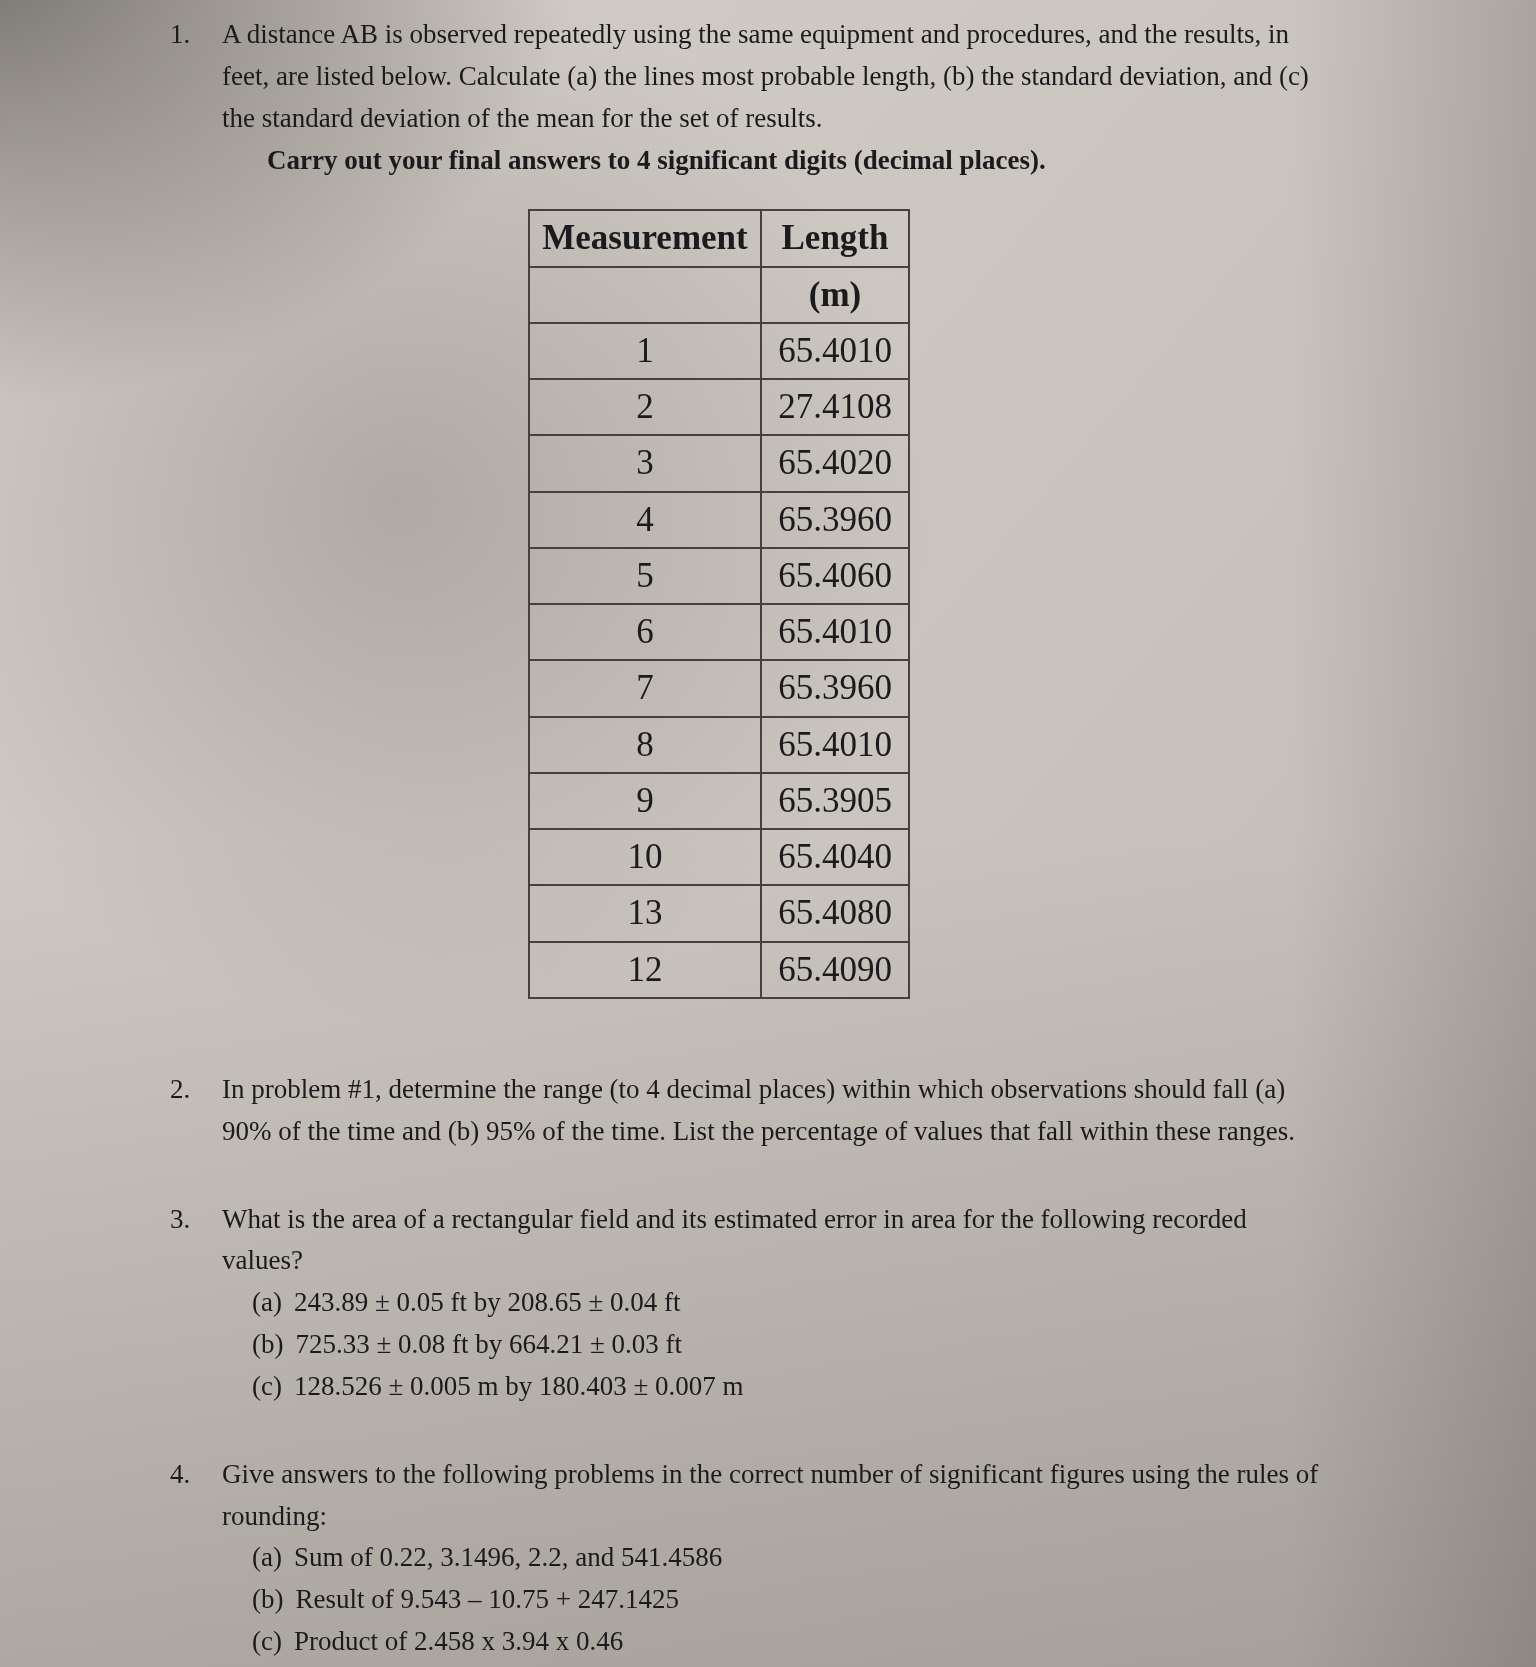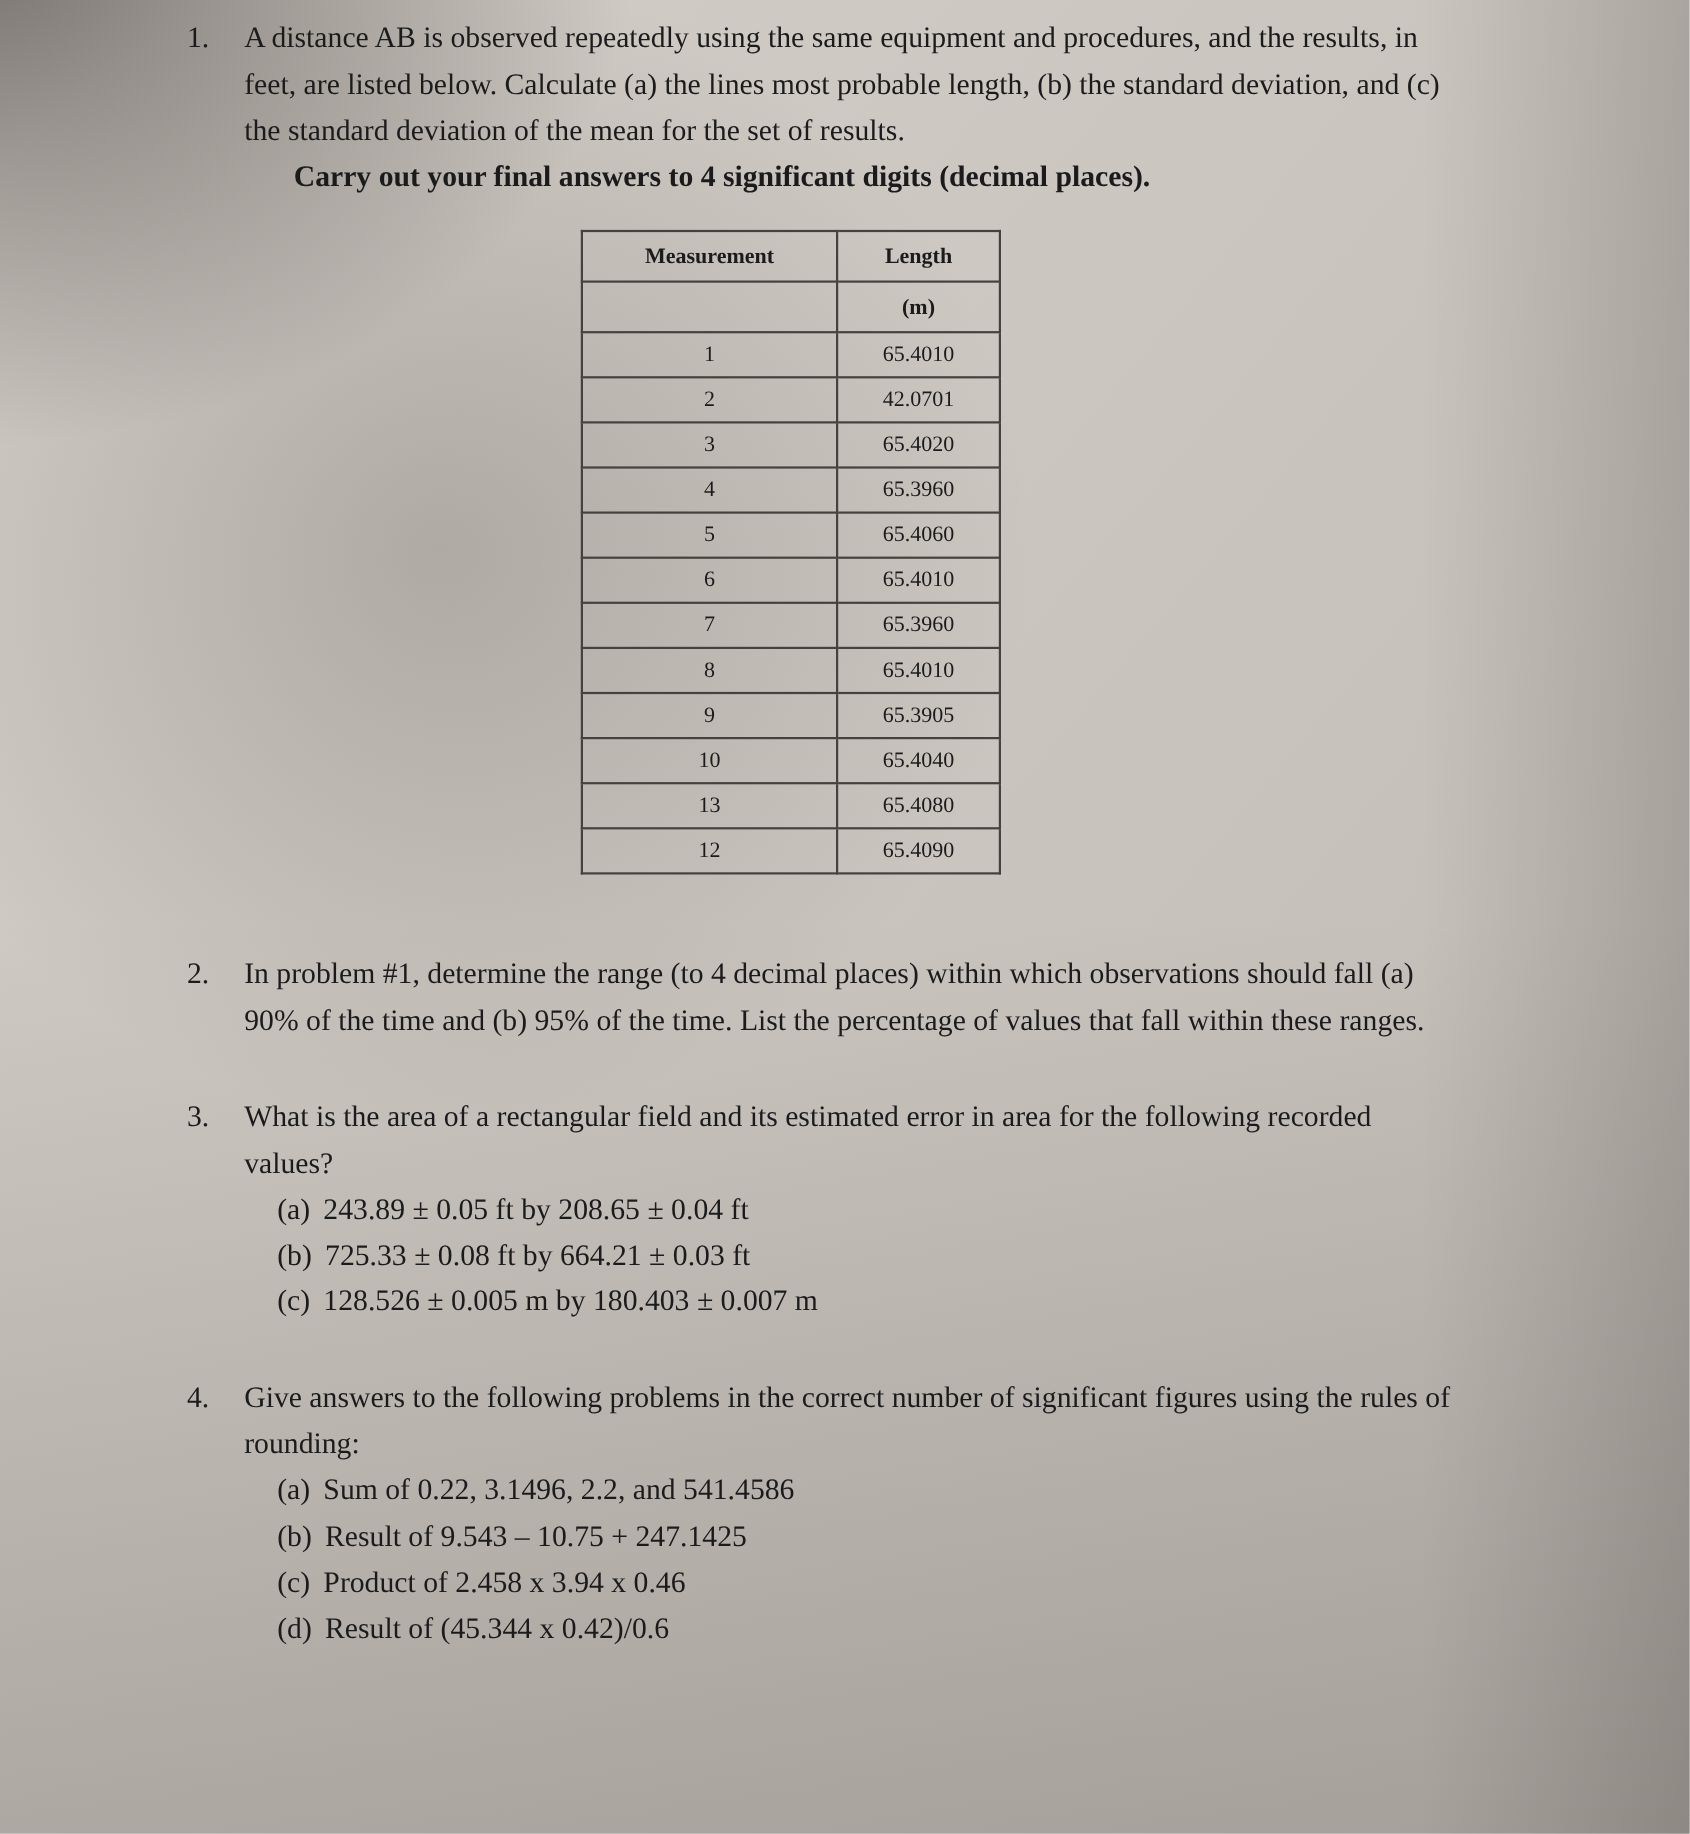--- a/index.html
+++ b/index.html
@@ -20,21 +20,21 @@
   .sheet { padding: 14px 214px 40px 170px; }
   .problem { display: flex; margin-bottom: 46px; }
   .pnum { width: 52px; flex: 0 0 52px; font-size: 27px; line-height: 1.55; }
   .ptext { flex: 1; font-size: 27px; line-height: 1.55; }
   .bold { font-weight: bold; margin-left: 45px; }
   .subitems { margin-left: 30px; }
   .subitem { display: flex; }
   .subitem .ilabel { margin-right: 12px; }
   .table-wrap { margin: 28px 0 24px 306px; }
   table { border-collapse: collapse; background: rgba(255,255,255,0.02); }
-  th, td { border: 2px solid #45423e; font-size: 20px; padding: 0 8px; }
+  th, td { border: 2px solid #45423e; font-size: 35px; padding: 0 8px; }
   th { font-weight: bold; height: 46px; text-align: center; }
   td { height: 41px; text-align: center; }
   .col-m { width: 232px; }
   .col-l { width: 148px; }
 </style>
 </head>
 <body>
 
 <div class="sheet">
 
@@ -56,21 +56,21 @@
               <th class="col-l">(m)</th>
             </tr>
           </thead>
           <tbody>
             <tr>
               <td class="col-m">1</td>
               <td class="col-l">65.4010</td>
             </tr>
             <tr>
               <td class="col-m">2</td>
-              <td class="col-l">42.0701</td>
+              <td class="col-l">27.4108</td>
             </tr>
             <tr>
               <td class="col-m">3</td>
               <td class="col-l">65.4020</td>
             </tr>
             <tr>
               <td class="col-m">4</td>
               <td class="col-l">65.3960</td>
             </tr>
             <tr>

